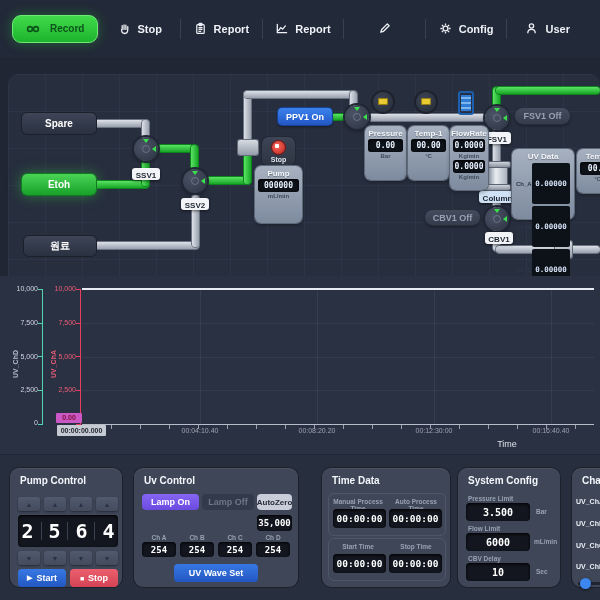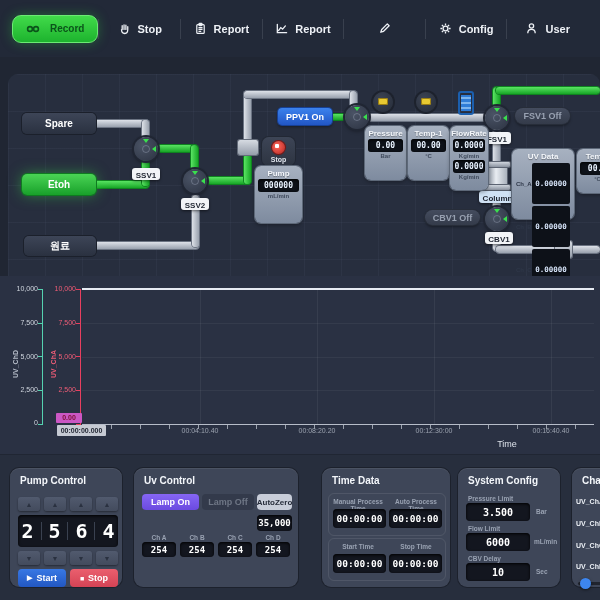--- a/index.html
+++ b/index.html
@@ -419,20 +419,23 @@
         </div>
       <div class="dispdark" style="left:46px;top:74px;width:34px;height:15px;font-size:9px">
           <span>254</span>
         </div>
       <div class="dispdark" style="left:84px;top:74px;width:34px;height:15px;font-size:9px">
           <span>254</span>
         </div>
       <div class="dispdark" style="left:122px;top:74px;width:34px;height:15px;font-size:9px">
           <span>254</span>
         </div>
+      <div class="cbtn" style="left:40px;top:96px;width:84px;height:18px;background:linear-gradient(180deg,#3878e4,#2257c2);color:#fff">
+          <span>UV Wave Set</span>
+        </div>
     </div>
 
     <div class="bpanel" style="left:322px;width:128px">
       <div class="btitle">Time Data</div>
       <div class="tgroup" style="top:25px">
         <div class="lbl-s" style="left:2px;top:4px;width:54px">Manual Process Time</div>
         <div class="lbl-s" style="left:60px;top:4px;width:54px">Auto Process Time</div>
         <div class="dispdark" style="left:4px;top:15px;width:53px;height:19px;font-size:9.5px">
             <span>00:00:00</span>
           </div>

